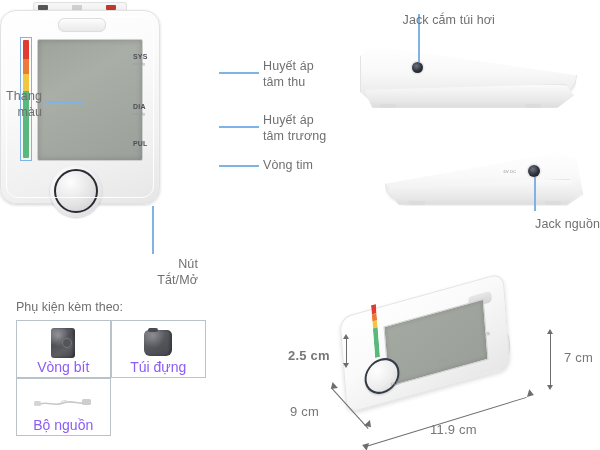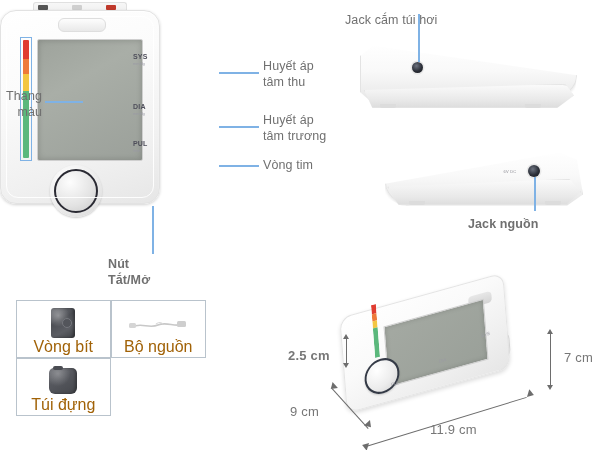--- a/index.html
+++ b/index.html
@@ -20,21 +20,21 @@
 
   
   .anno {
     position: absolute;
     font-size: 12.5px;
     line-height: 16px;
     color: #707070;
     white-space: pre-line;
     letter-spacing: .1px;
   }
-  .anno.center { text-align: left; }
+  .anno.center { text-align: right; }
   .anno.right  { text-align: right; }
 
   
   .lead-h {
     position: absolute;
     height: 1.5px;
     background: #7fb2e5;
   }
   .lead-v {
     position: absolute;
@@ -197,21 +197,21 @@
     position:relative;
     display:flex;
     flex-direction:column;
     align-items:center;
     justify-content:flex-end;
     padding-bottom:3px;
     box-sizing:border-box;
     background:#fff;
   }
   .acc-cell.empty { border:none; background:transparent; }
-  .acc-label { font-size:16px; color:#a16207; line-height:14px; }
+  .acc-label { font-size:14px; color:#8b5cf6; line-height:14px; }
   .acc-art { position:absolute; top:5px; left:0; right:0; height:34px; }
 
   
   .cuff {
     position:absolute; left:50%; top:2px; transform:translateX(-50%);
     width:24px; height:30px; border-radius:3px;
     background:
       radial-gradient(circle at 30% 25%, rgba(255,255,255,.35), rgba(255,255,255,0) 40%),
       linear-gradient(150deg,#6e7076 0%,#4d4f55 40%,#5c5e64 70%,#3f4146 100%);
     box-shadow: inset -2px 0 3px rgba(0,0,0,.35);
@@ -350,21 +350,21 @@
 tâm thu</div>
 
 <div class="lead-h" style="left:219px; top:126px; width:40px;"></div>
 <div class="anno" style="left:263px; top:112px; width:115px;">Huyết áp
 tâm trương</div>
 
 <div class="lead-h" style="left:219px; top:165px; width:40px;"></div>
 <div class="anno" style="left:263px; top:157px; width:110px;">Vòng tim</div>
 
 <div class="lead-v" style="left:152px; top:206px; height:48px;"></div>
-<div class="anno center" style="left:108px; top:256px; width:90px;font-weight:bold;">Nút
+<div class="anno center" style="left:108px; top:256px; width:90px;">Nút
 Tắt/Mở</div>
 
 <div class="abs" id="side-view-1" style="left:360px; top:38px; width:225px; height:78px;">
 
   <div class="side-shell" style="left:0; top:4px; width:215px; height:62px;
               border-radius: 8px 26px 52px 10px / 8px 16px 30px 10px;
               clip-path: polygon(0% 22%, 6% 6%, 100% 52%, 99% 80%, 90% 96%, 6% 96%, 0% 78%);"></div>
 
   <div class="side-shell" style="left:4px; top:46px; width:208px; height:22px;
               border-radius: 6px 14px 16px 10px;
@@ -386,51 +386,52 @@
               background:linear-gradient(180deg,#fafafa,#e9e9e9 70%,#dedede);
               border-radius: 12px 8px 10px 10px;
               clip-path: polygon(0% 30%, 94% 0%, 100% 50%, 92% 100%, 6% 100%);"></div>
   <div class="foot" style="left:24px; top:66px; width:16px;"></div>
   <div class="foot" style="left:160px; top:66px; width:16px;"></div>
 
   <div class="jack-mark" style="left:115px; top:34px; width:20px;">6V DC</div>
   <div class="jack-hole" style="left:143px; top:30px; width:12px; height:12px;"></div>
 </div>
 <div class="lead-v" style="left:534px; top:177px; height:34px;"></div>
-<div class="anno center" style="left:468px; top:216px; width:132px;font-weight:bold;">Jack nguồn</div>
+<div class="anno center" style="left:468px; top:216px; width:132px;">Jack nguồn</div>
 
 <div id="accessories">
+  <div id="acc-title">Phụ kiện kèm theo:</div>
   <div class="acc-grid">
 
     <div class="acc-cell">
       <div class="acc-art">
         <div class="cuff"></div>
       </div>
       <div class="acc-label">Vòng bít</div>
+    </div>
+
+    <div class="acc-cell">
+      <div class="acc-art">
+        <div class="pouch"></div>
+      </div>
+      <div class="acc-label">Túi đựng</div>
     </div>
 
     <div class="acc-cell">
       <div class="acc-art">
         <svg class="adapter" viewBox="0 0 58 16" xmlns="http://www.w3.org/2000/svg">
           <path d="M3 9 C12 4, 20 11, 29 7 C38 3, 46 10, 55 6" fill="none" stroke="#c8c8c8" stroke-width="1.6" stroke-linecap="round"></path>
           <rect x="0" y="5" width="7" height="5" rx="1.5" fill="#d5d5d5"></rect>
           <rect x="48" y="3" width="9" height="6" rx="1.5" fill="#cecece"></rect>
           <path d="M27 6 q4 -3 7 0" fill="none" stroke="#d8d8d8" stroke-width="1.2"></path>
         </svg>
       </div>
       <div class="acc-label">Bộ nguồn</div>
     </div>
 
-    <div class="acc-cell">
-      <div class="acc-art">
-        <div class="pouch"></div>
-      </div>
-      <div class="acc-label">Túi đựng</div>
-    </div>
-
     <div class="acc-cell empty"></div>
   </div>
 </div>
 
 <div id="dim-view">
 
   <div class="iso-wrap">
     <div class="iso-side"></div>
     <div class="iso-top"></div>
     <div class="iso-cap"></div>

